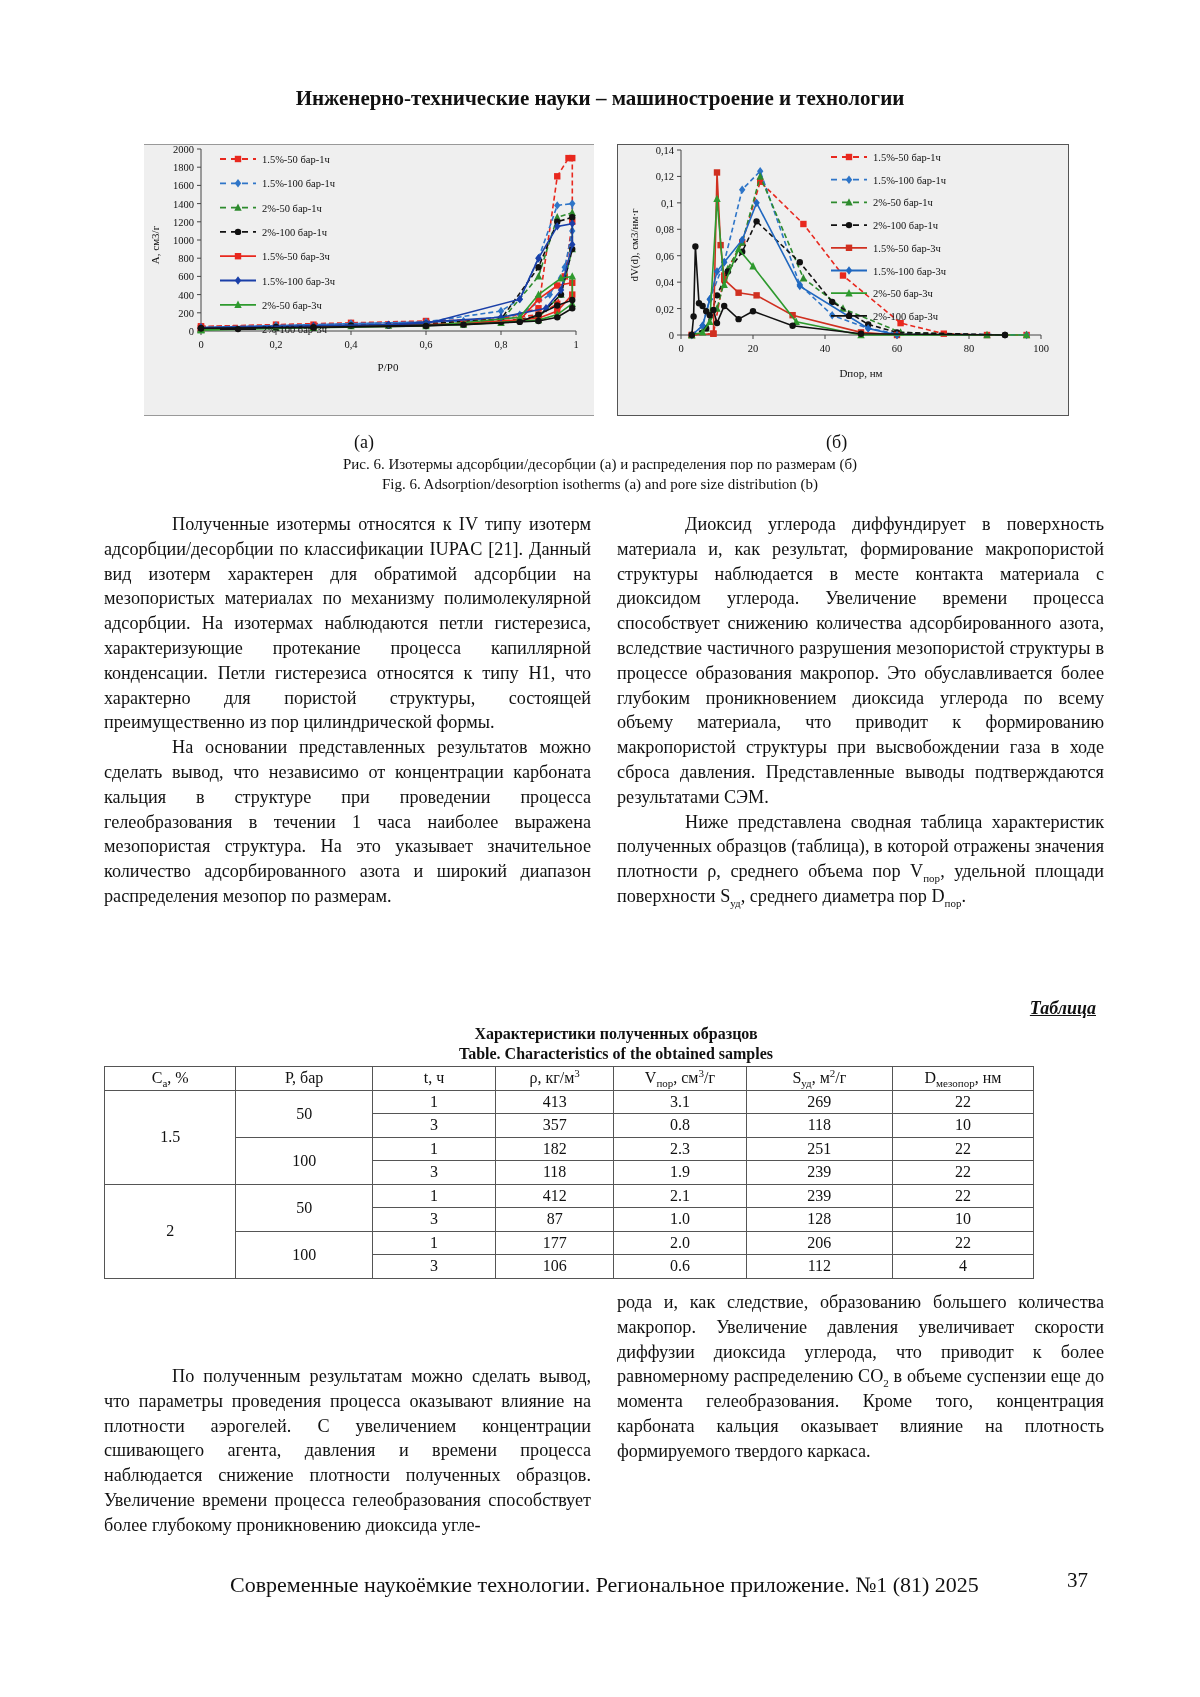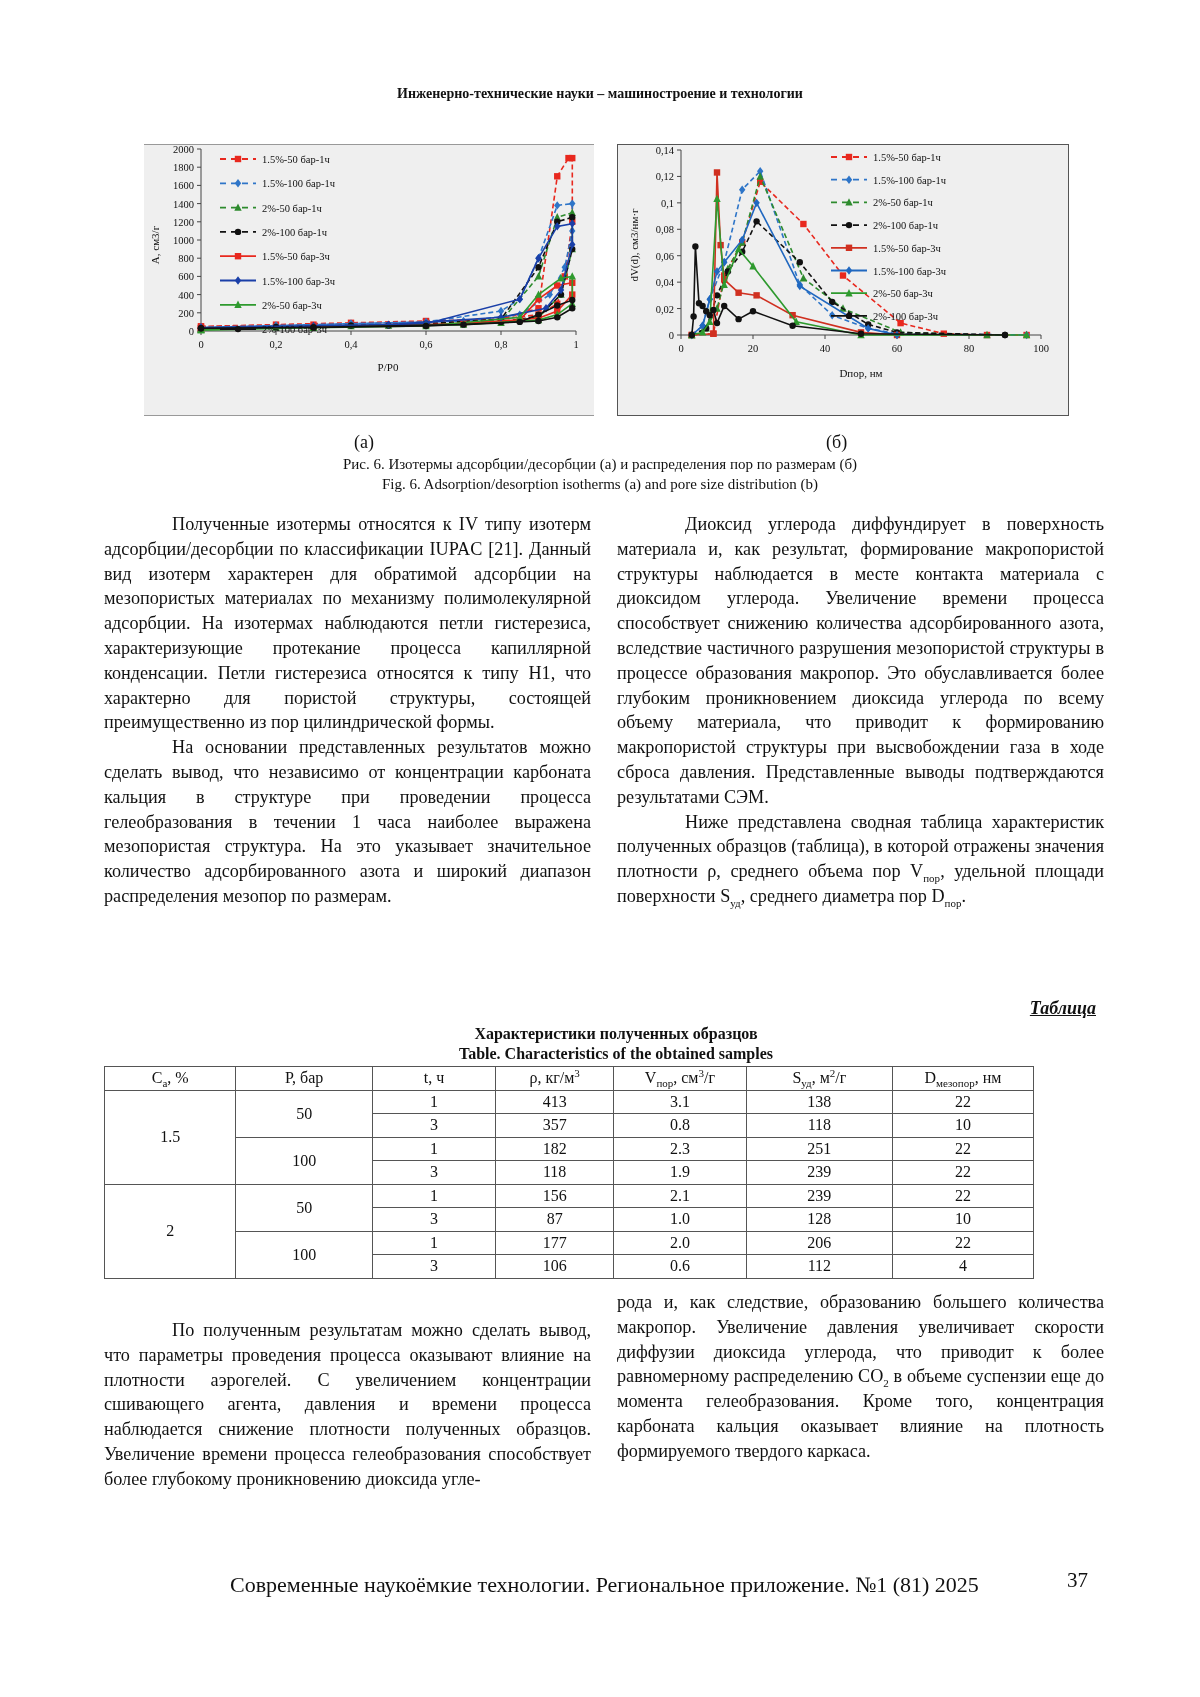--- a/index.html
+++ b/index.html
@@ -1,19 +1,19 @@
 <!DOCTYPE html>
 <html><head>
 <meta charset="utf-8">
 <style>
   html, body { margin:0; padding:0; background:#fff; }
   body { width:1200px; height:1697px; position:relative; overflow:hidden;
          font-family:"Liberation Serif", serif; color:#111; }
   .abs { position:absolute; }
-  .running-head { left:0; width:1200px; top:86px; text-align:center; font-weight:bold; font-size:14px; }
+  .running-head { left:0; width:1200px; top:86px; text-align:center; font-weight:bold; font-size:21px; }
   .chart-box { background:#efefef; }
   #chartA { left:144px; top:144px; width:450px; height:270px; border-top:1px solid #999; border-bottom:1px solid #999;}
   #chartB { left:617px; top:144px; width:450px; height:270px; border:1px solid #555; }
   .sublabel { font-size:18px; top:432px; }
   .caption { left:0; width:1200px; text-align:center; font-size:15px; }
   .col { width:487px; font-size:18.2px; line-height:24.8px; text-align:justify; }
   .col p { margin:0; text-indent:68px; }
   .col p.cont { text-indent:0; }
   sub, sup { font-size:11px; line-height:0; }
   .tbl-label { right:104px; top:998px; font-style:italic; font-weight:bold; font-size:18px;text-decoration:underline; }
@@ -445,21 +445,21 @@
       <th><span>D</span><sub>мезопор</sub><span>, нм</span></th>
     </tr>
   </thead>
   <tbody>
     <tr>
       <td rowspan="4">1.5</td>
       <td rowspan="2">50</td>
       <td>1</td>
       <td>413</td>
       <td>3.1</td>
-      <td>138</td>
+      <td>269</td>
       <td>22</td>
     </tr>
     <tr>
       <td>3</td>
       <td>357</td>
       <td>0.8</td>
       <td>118</td>
       <td>10</td>
     </tr>
     <tr>
@@ -474,21 +474,21 @@
       <td>3</td>
       <td>118</td>
       <td>1.9</td>
       <td>239</td>
       <td>22</td>
     </tr>
     <tr>
       <td rowspan="4">2</td>
       <td rowspan="2">50</td>
       <td>1</td>
-      <td>156</td>
+      <td>412</td>
       <td>2.1</td>
       <td>239</td>
       <td>22</td>
     </tr>
     <tr>
       <td>3</td>
       <td>87</td>
       <td>1.0</td>
       <td>128</td>
       <td>10</td>
@@ -504,21 +504,21 @@
     <tr>
       <td>3</td>
       <td>106</td>
       <td>0.6</td>
       <td>112</td>
       <td>4</td>
     </tr>
   </tbody>
 </table>
 
-<div class="abs col" style="left:104px; top:1318px;">
+<div class="abs col" style="left:104px; top:1364px;">
   <p>По полученным результатам можно сделать вывод, что параметры проведения процесса оказывают влияние на плотности аэрогелей. С увеличением концентрации сшивающего агента, давления и времени процесса наблюдается снижение плотности полученных образцов. Увеличение времени процесса гелеобразования способствует более глубокому проникновению диоксида угле-</p>
 </div>
 <div class="abs col" style="left:617px; top:1290px;">
   <p class="cont"><span>рода и, как следствие, образованию большего количества макропор. Увеличение давления увеличивает скорости диффузии диоксида углерода, что приводит к более равномерному распределению CO</span><sub>2</sub><span> в объеме суспензии еще до момента гелеобразования. Кроме того, концентрация карбоната кальция оказывает влияние на плотность формируемого твердого каркаса.</span></p>
 </div>
 
 <div class="abs footer">Современные наукоёмкие технологии. Региональное приложение. №1 (81) 2025</div>
 <div class="abs pageno">37</div>
 
 </body></html>

